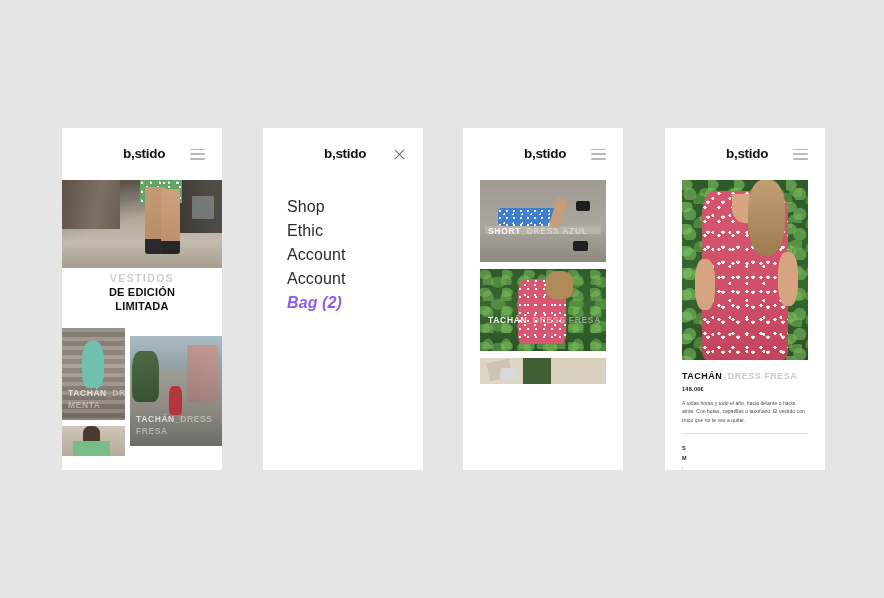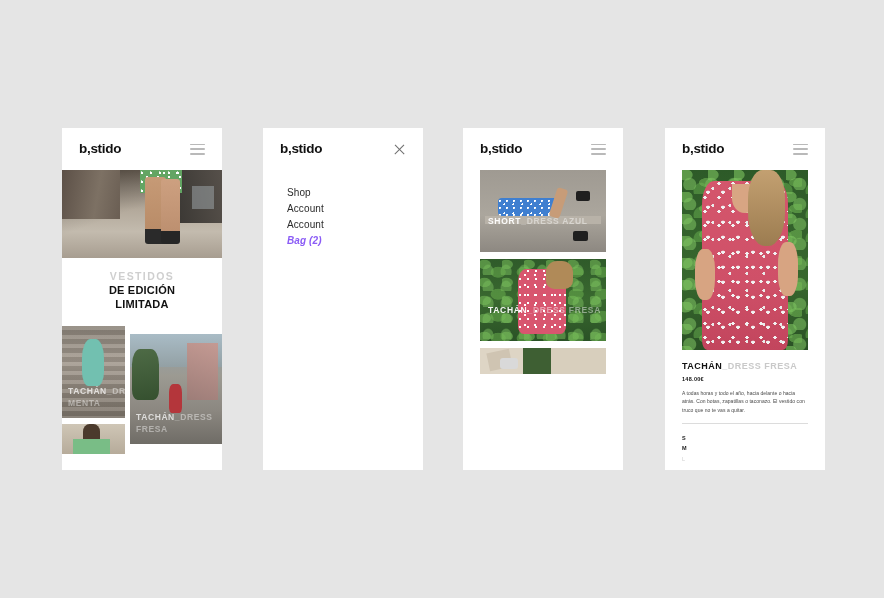--- a/index.html
+++ b/index.html
@@ -30,26 +30,27 @@
     background: #ffffff;
     overflow: hidden;
   }
   #phone-home     { left: 62px; }
   #phone-menu     { left: 263px; }
   #phone-listing  { left: 463px; }
   #phone-product  { left: 665px; }
 
   
   .ph-header {
-    height: 42px;
+    height: 52px;
     display: flex;
     align-items: center;
     justify-content: space-between;
     padding: 0 17px;
     box-sizing: border-box;
+    margin-left: 44px;
   }
   .logo {
     font-size: 13.5px;
     font-weight: bold;
     letter-spacing: -0.3px;
     color: #111;
     line-height: 1;
   }
   .burger {
     width: 15px;
@@ -126,21 +127,21 @@
     background:
       radial-gradient(circle at 20% 30%, #ffffff 0 1.2px, transparent 1.3px),
       radial-gradient(circle at 62% 62%, #ffffff 0 1.2px, transparent 1.3px),
       radial-gradient(circle at 85% 22%, #ffffff 0 1.2px, transparent 1.3px),
       #63a563;
     background-size: 9px 9px, 11px 11px, 13px 13px, auto;
   }
 
   
   .headline {
-    padding: 12px 0 14px;
+    padding: 4px 0 14px;
     text-align: center;
   }
   .headline .eyebrow {
     font-size: 10.5px;
     font-weight: bold;
     letter-spacing: 1.4px;
     color: #cfcfcf;
     line-height: 1.25;
   }
   .headline .big {
@@ -216,21 +217,21 @@
   #tile-bottom .top {
     position:absolute; left:18%; top:52%; width:58%; height:48%;
     background:#79bd86;
   }
 
   
   .menu-list {
     padding: 14px 0 0 24px;
   }
   .menu-list .mi {
-    font-size: 10px;
+    font-size: 16px;
     color: #2b2b2b;
     line-height: 1.32;
     padding: 1.5px 0;
     letter-spacing: .1px;
   }
   .menu-list .mi.bold {
     font-weight: bold;
     color: #8b5cf6;
     font-style: italic;
   }
@@ -483,20 +484,21 @@
   <div class="phone" id="phone-menu">
     <div class="ph-header">
       <div class="logo">b,stido</div>
       <div class="close-x">
           <i></i>
           <i></i>
         </div>
     </div>
     <nav class="menu-list">
       <div class="mi">Shop</div>
+      <div class="mi">Ethic</div>
       <div class="mi">Account</div>
       <div class="mi">Account</div>
       <div class="mi bold">Bag (2)</div>
     </nav>
   </div>
 
   <div class="phone" id="phone-listing">
     <div class="ph-header">
       <div class="logo">b,stido</div>
       <div class="burger">

